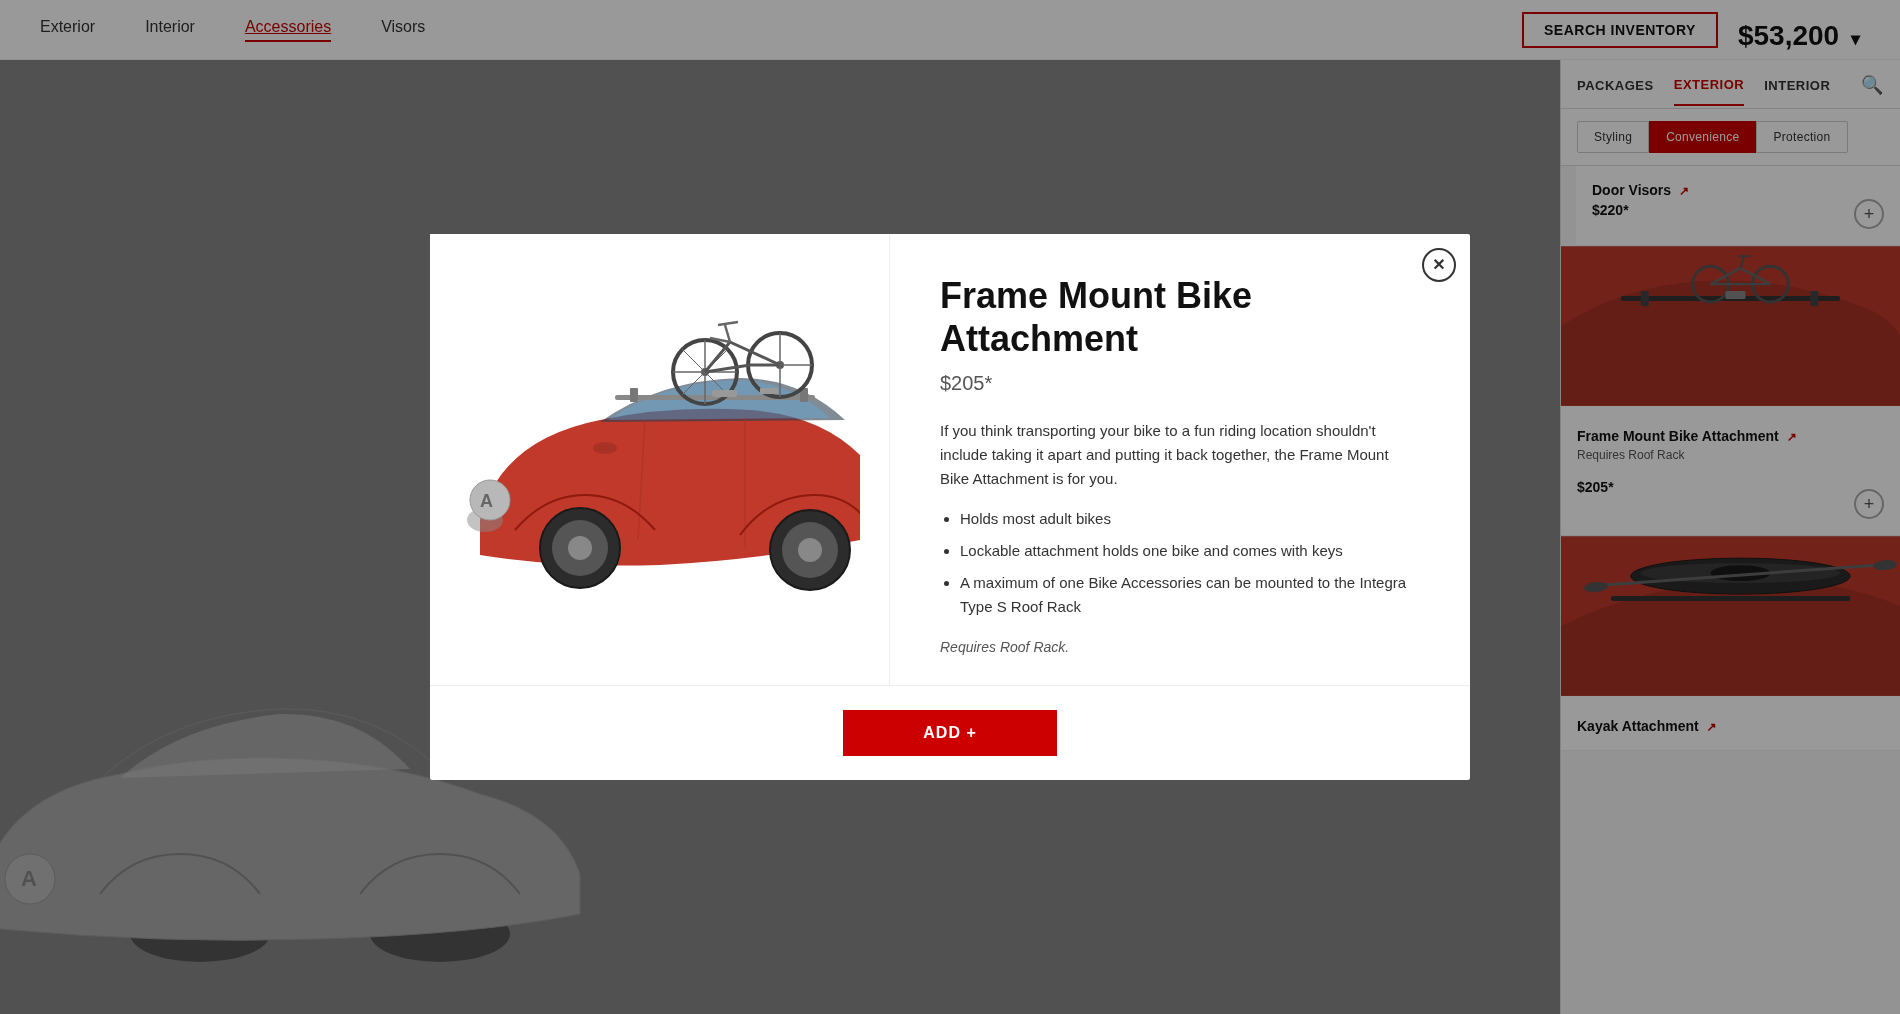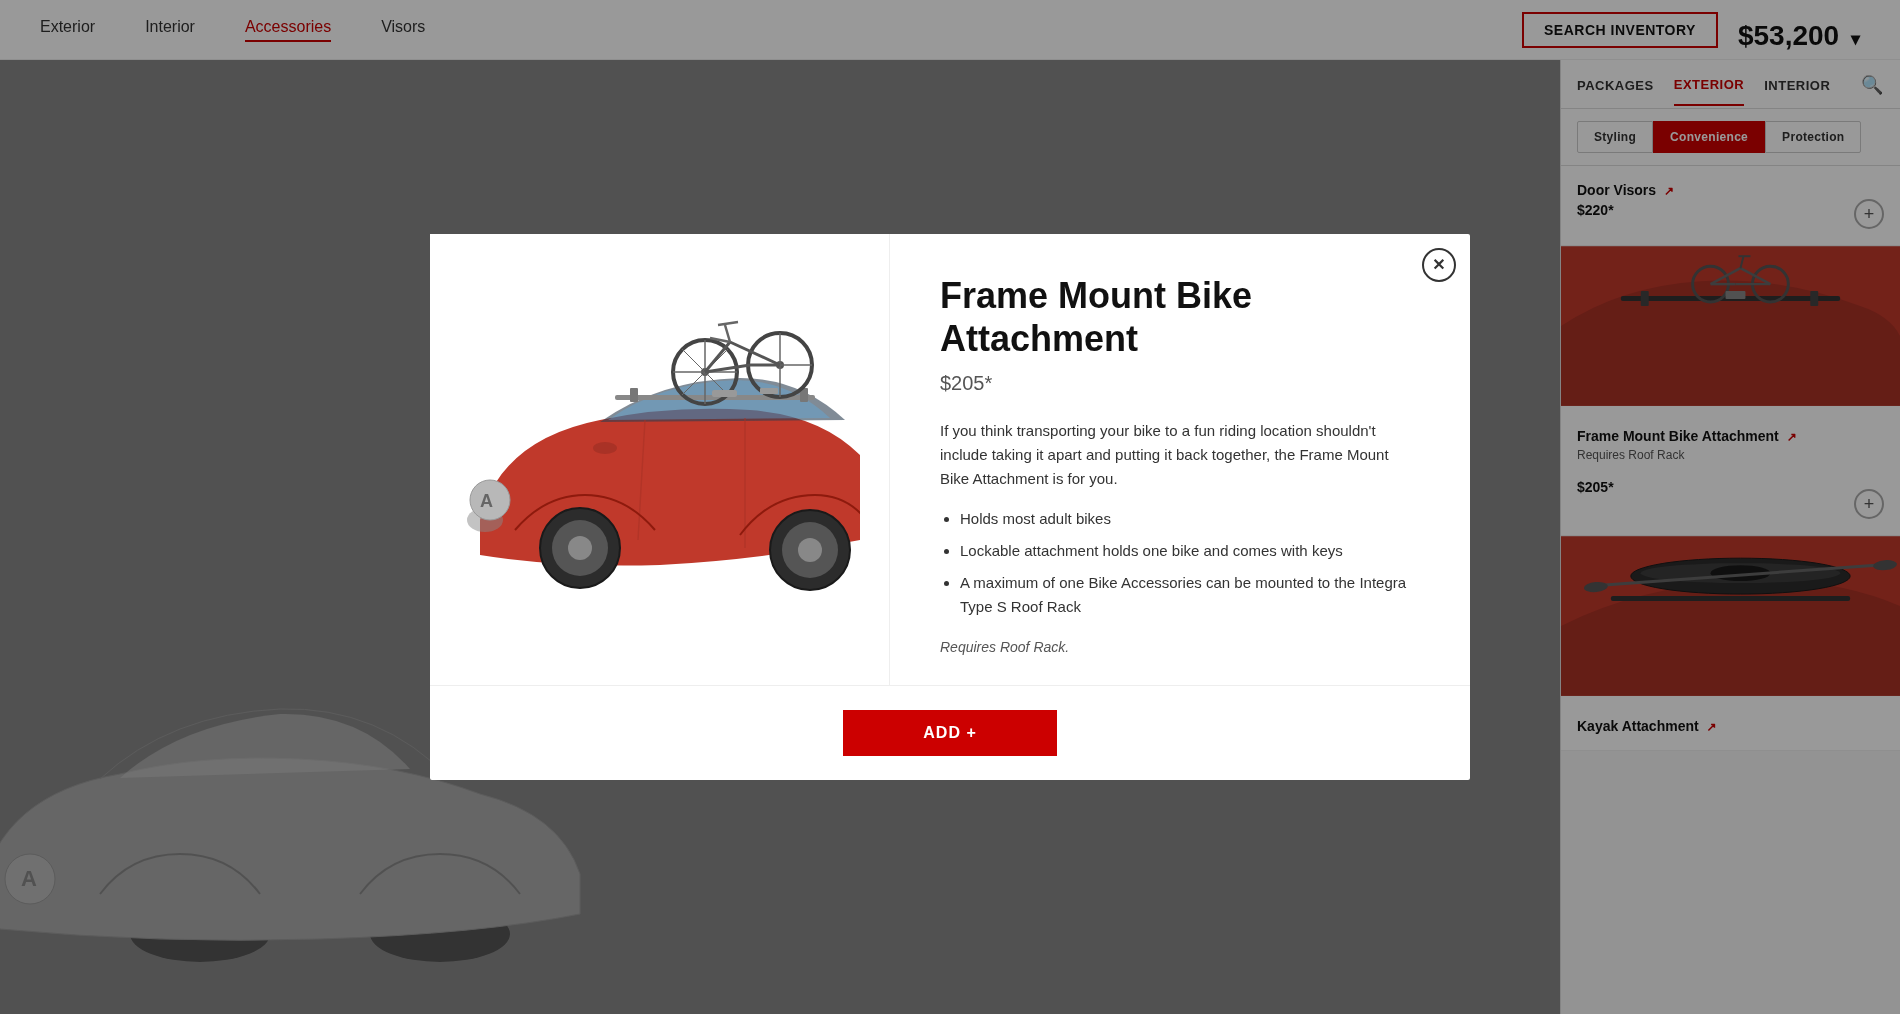--- a/index.html
+++ b/index.html
@@ -9,21 +9,21 @@
     .top-nav {
       position: fixed; top: 0; left: 0; right: 0; height: 60px;
       background: #fff; display: flex; align-items: center; justify-content: space-between;
       padding: 0 40px; z-index: 100; border-bottom: 1px solid #eee;
     }
     .top-nav-links { display: flex; gap: 50px; }
     .nav-link {
       font-size: 16px; color: #333; text-decoration: none; cursor: pointer;
       padding-bottom: 4px; font-weight: 400;
     }
-    .nav-link.active { color: #c00; border-bottom: 2px solid #c00; }
+    .nav-link.active { color: #c00; border-bottom: 2px solid #c00; text-decoration: underline; }
     .top-nav-right { display: flex; align-items: center; gap: 20px; padding-left: 8px; }
     .search-inventory-btn {
       border: 2px solid #c00; color: #111; background: #fff;
       padding: 8px 20px; font-size: 14px; font-weight: 600; cursor: pointer; letter-spacing: 0.5px;
     }
     .price-display { font-size: 28px; font-weight: 700; color: #111; margin-top: 12px; }
 
     
     .bg-area {
       position: absolute; top: 60px; left: 0; right: 0; bottom: 0;
@@ -49,21 +49,21 @@
       padding-bottom: 12px; letter-spacing: 0.5px;
     }
     .panel-tab.active { color: #c00; border-bottom: 2px solid #c00; }
     .panel-search-icon {
       margin-left: auto; font-size: 18px; cursor: pointer; color: #333; padding-bottom: 12px;
     }
     .category-filters {
       display: flex; gap: 0; padding: 12px 16px; background: #fff; border-bottom: 1px solid #ddd;
     }
     .cat-btn {
-      padding: 8px 16px; font-size: 12px; font-weight: 700; border: 1px solid #ccc;
+      padding: 8px 16px; font-size: 12px; font-weight: 400; border: 1px solid #ccc;
       cursor: pointer; background: #fff; color: #333; letter-spacing: 0.3px;
     }
     .cat-btn.active { background: #c00; color: #fff; border-color: #c00; }
     .cat-btn:first-child { border-radius: 2px 0 0 2px; }
     .cat-btn:last-child { border-radius: 0 2px 2px 0; }
 
     
     .accessories-list { overflow-y: auto; flex: 1; }
     .accessory-item {
       background: #fff; border-bottom: 1px solid #eee; padding: 16px;
@@ -183,21 +183,21 @@
       <span class="panel-search-icon">🔍</span>
     </div>
     <div class="category-filters">
       <button class="cat-btn">Styling</button>
       <button class="cat-btn active">Convenience</button>
       <button class="cat-btn">Protection</button>
     </div>
 
     <div class="accessories-list">
 
-      <div class="accessory-item" style="min-height:80px;">
+      <div class="accessory-item" style="min-height:80px;margin-left:15px;">
         <div class="accessory-item-title">
           <span>Door Visors</span>
           <span class="ext-link">↗</span>
         </div>
         <div class="accessory-item-price">$220*</div>
         <button class="accessory-add-btn">+</button>
       </div>
 
       <div class="accessory-item" style="padding:0;">
         <div class="accessory-img">

